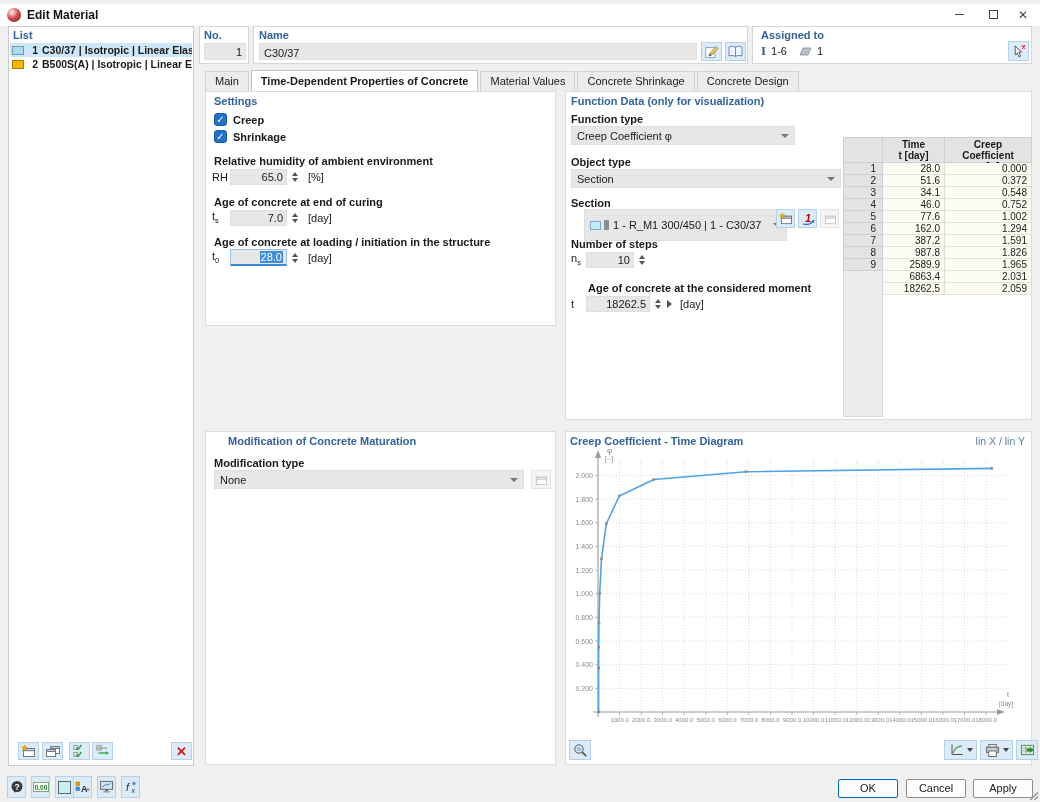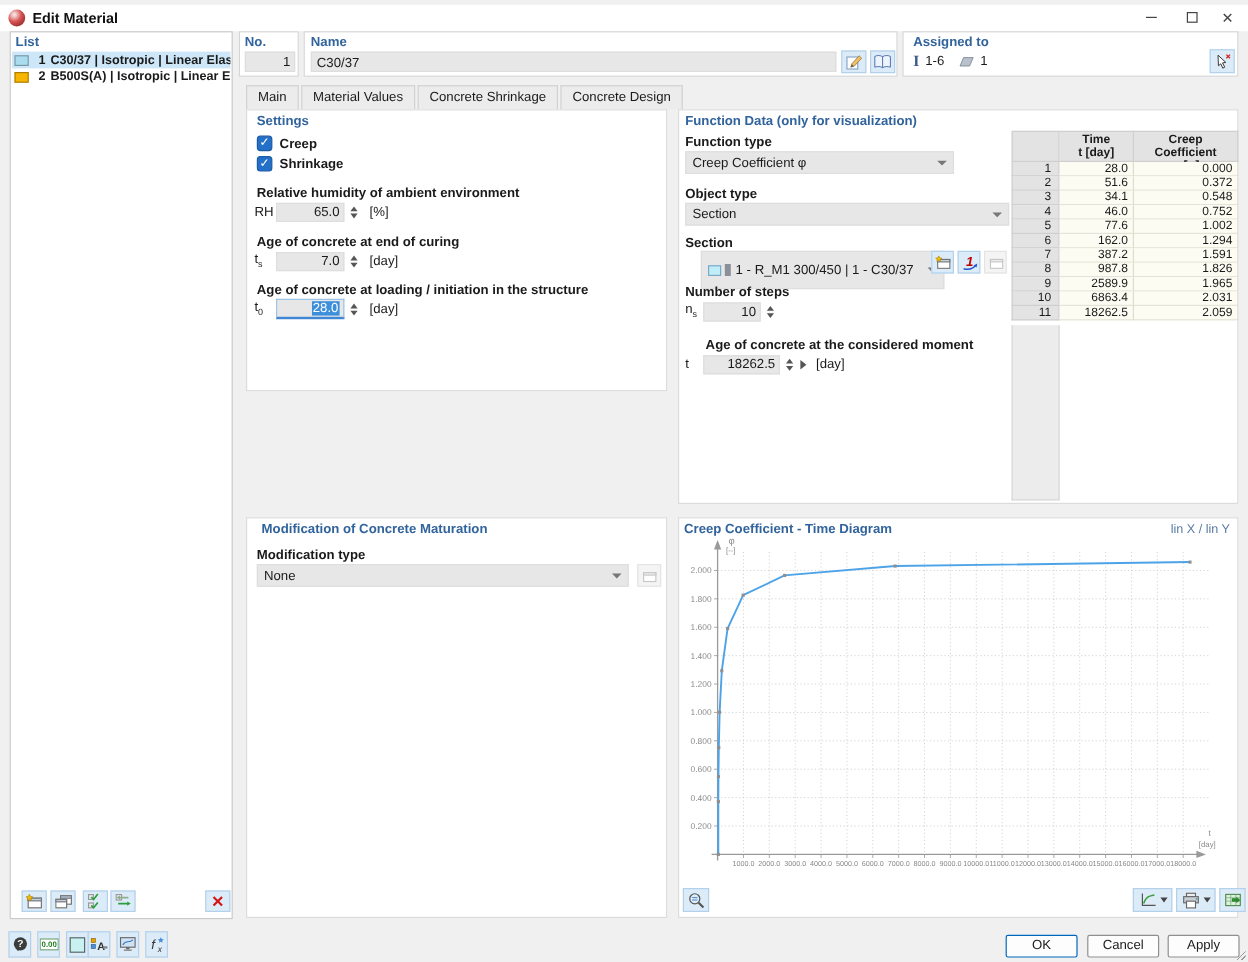--- a/index.html
+++ b/index.html
@@ -55,21 +55,21 @@
   .topbox { position:absolute; top:26px; height:38px; background:#fff; border:1px solid #d6d6d6; }
 
   
   #tabbar { position:absolute; left:205px; top:70px; height:21px; display:flex; align-items:flex-end; }
   .tab { height:20px; line-height:19px; padding:0 9px; background:#ececec; border:1px solid #d2d2d2; border-bottom:none;
          margin-right:2px; font-size:11px; white-space:nowrap; }
   .tab.active { background:#fff; border-color:#c2c2c2; font-weight:bold; height:21px; line-height:21px; }
 
   
   #func-table { position:absolute; left:843px; top:109px; font-size:10px; }
-  .t-head { display:grid; grid-template-columns:40px 62px 87px; }
+  .t-head { display:grid; grid-template-columns:40px 62px 87px;margin-top:28px; }
   .t-head > div { background:#e3e3e3; border:1px solid #cfcfcf; border-left:none; text-align:center; font-weight:bold;
                   padding:1px 2px; line-height:11px; height:26px; }
   .t-head > div:first-child { border-left:1px solid #cfcfcf; }
   .t-body { display:grid; grid-template-columns:40px 62px 87px; }
   .t-rowhdr { background:#e3e3e3; border:1px solid #cfcfcf; border-top:none; text-align:right; padding-right:6px; height:12px; line-height:11px; }
   .t-cell { background:#fcfcf3; border-right:1px solid #ddddd2; border-bottom:1px solid #e3e3d8; text-align:right; padding-right:4px; height:12px; line-height:11px; }
   #table-tail { position:absolute; left:843px; top:271px; width:40px; height:146px; background:#ececec; border:1px solid #d8d8d8; border-top:none; }
 
   
   .cbrow { position:absolute; display:flex; align-items:center; gap:6px; }
@@ -203,20 +203,21 @@
     <div class="iconbtn" style="left:255px;top:14px;width:21px;height:20px">
       <svg width="14" height="14" viewBox="0 0 14 14">
           <path d="M3 2 L9.5 8 L6.8 8.4 L8.6 12 L7 12.8 L5.3 9.2 L3.4 10.8 Z" fill="#fff" stroke="#333" stroke-width="0.8"></path>
           <path d="M10 1.5 l3 3 M13 1.5 l-3 3" stroke="#d22" stroke-width="1.1"></path>
         </svg>
     </div>
   </div>
 
   <div id="tabbar">
       <div class="tab">Main</div>
+      <div class="tab active">Time-Dependent Properties of Concrete</div>
       <div class="tab">Material Values</div>
       <div class="tab">Concrete Shrinkage</div>
       <div class="tab">Concrete Design</div>
     </div>
 
   <div class="panel" style="left:205px;top:91px;width:351px;height:235px">
     <div class="heading" style="position:absolute;left:8px;top:3px">Settings</div>
     <div class="cbrow" style="left:8px;top:21px">
       <span class="cb">✓</span>
       <span class="flabel">Creep</span>
@@ -366,21 +367,21 @@
         <div class="t-cell">6863.4</div>
         <div class="t-cell">2.031</div>
         <div class="t-rowhdr">11</div>
         <div class="t-cell">18262.5</div>
         <div class="t-cell">2.059</div>
       </div>
   </div>
   <div id="table-tail"></div>
 
   <div class="panel" style="left:205px;top:431px;width:351px;height:334px">
-    <div class="heading" style="position:absolute;left:12px;top:3px">Modification of Concrete Maturation</div>
+    <div class="heading" style="position:absolute;left:22px;top:3px">Modification of Concrete Maturation</div>
     <div class="flabel" style="position:absolute;left:8px;top:25px">Modification type</div>
     <div class="dd" style="left:8px;top:38px;width:310px;height:19px">
       <span>None</span>
         <span class="dd-arrow"></span>
     </div>
     <div class="iconbtn disabled" style="left:325px;top:38px;width:20px;height:19px">
       <svg width="14" height="12" viewBox="0 0 15 13">
           <rect x="2.5" y="3.5" width="11" height="8" fill="#fff" stroke="#999"></rect>
           <rect x="2.5" y="3.5" width="11" height="2.2" fill="#ddd" stroke="#999"></rect>
         </svg>

